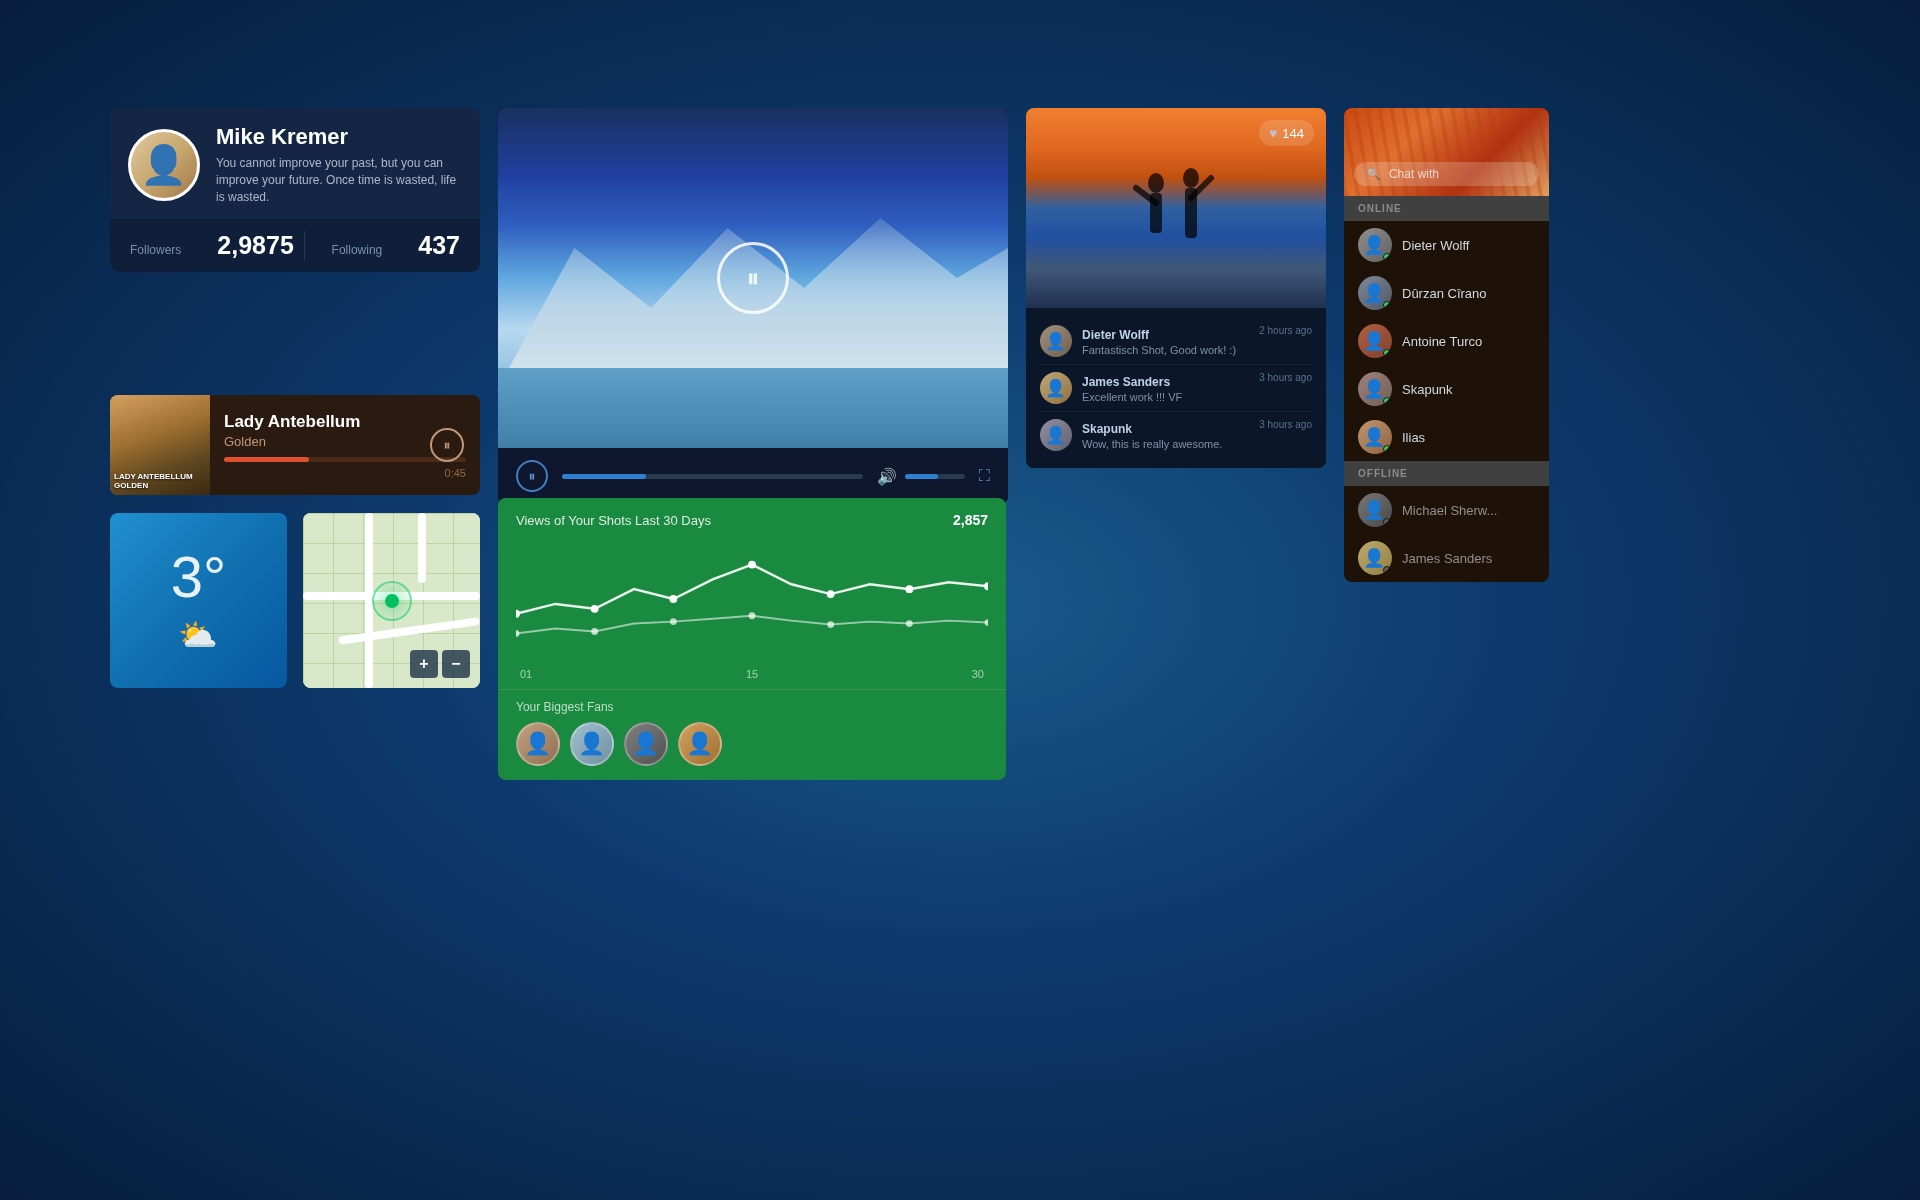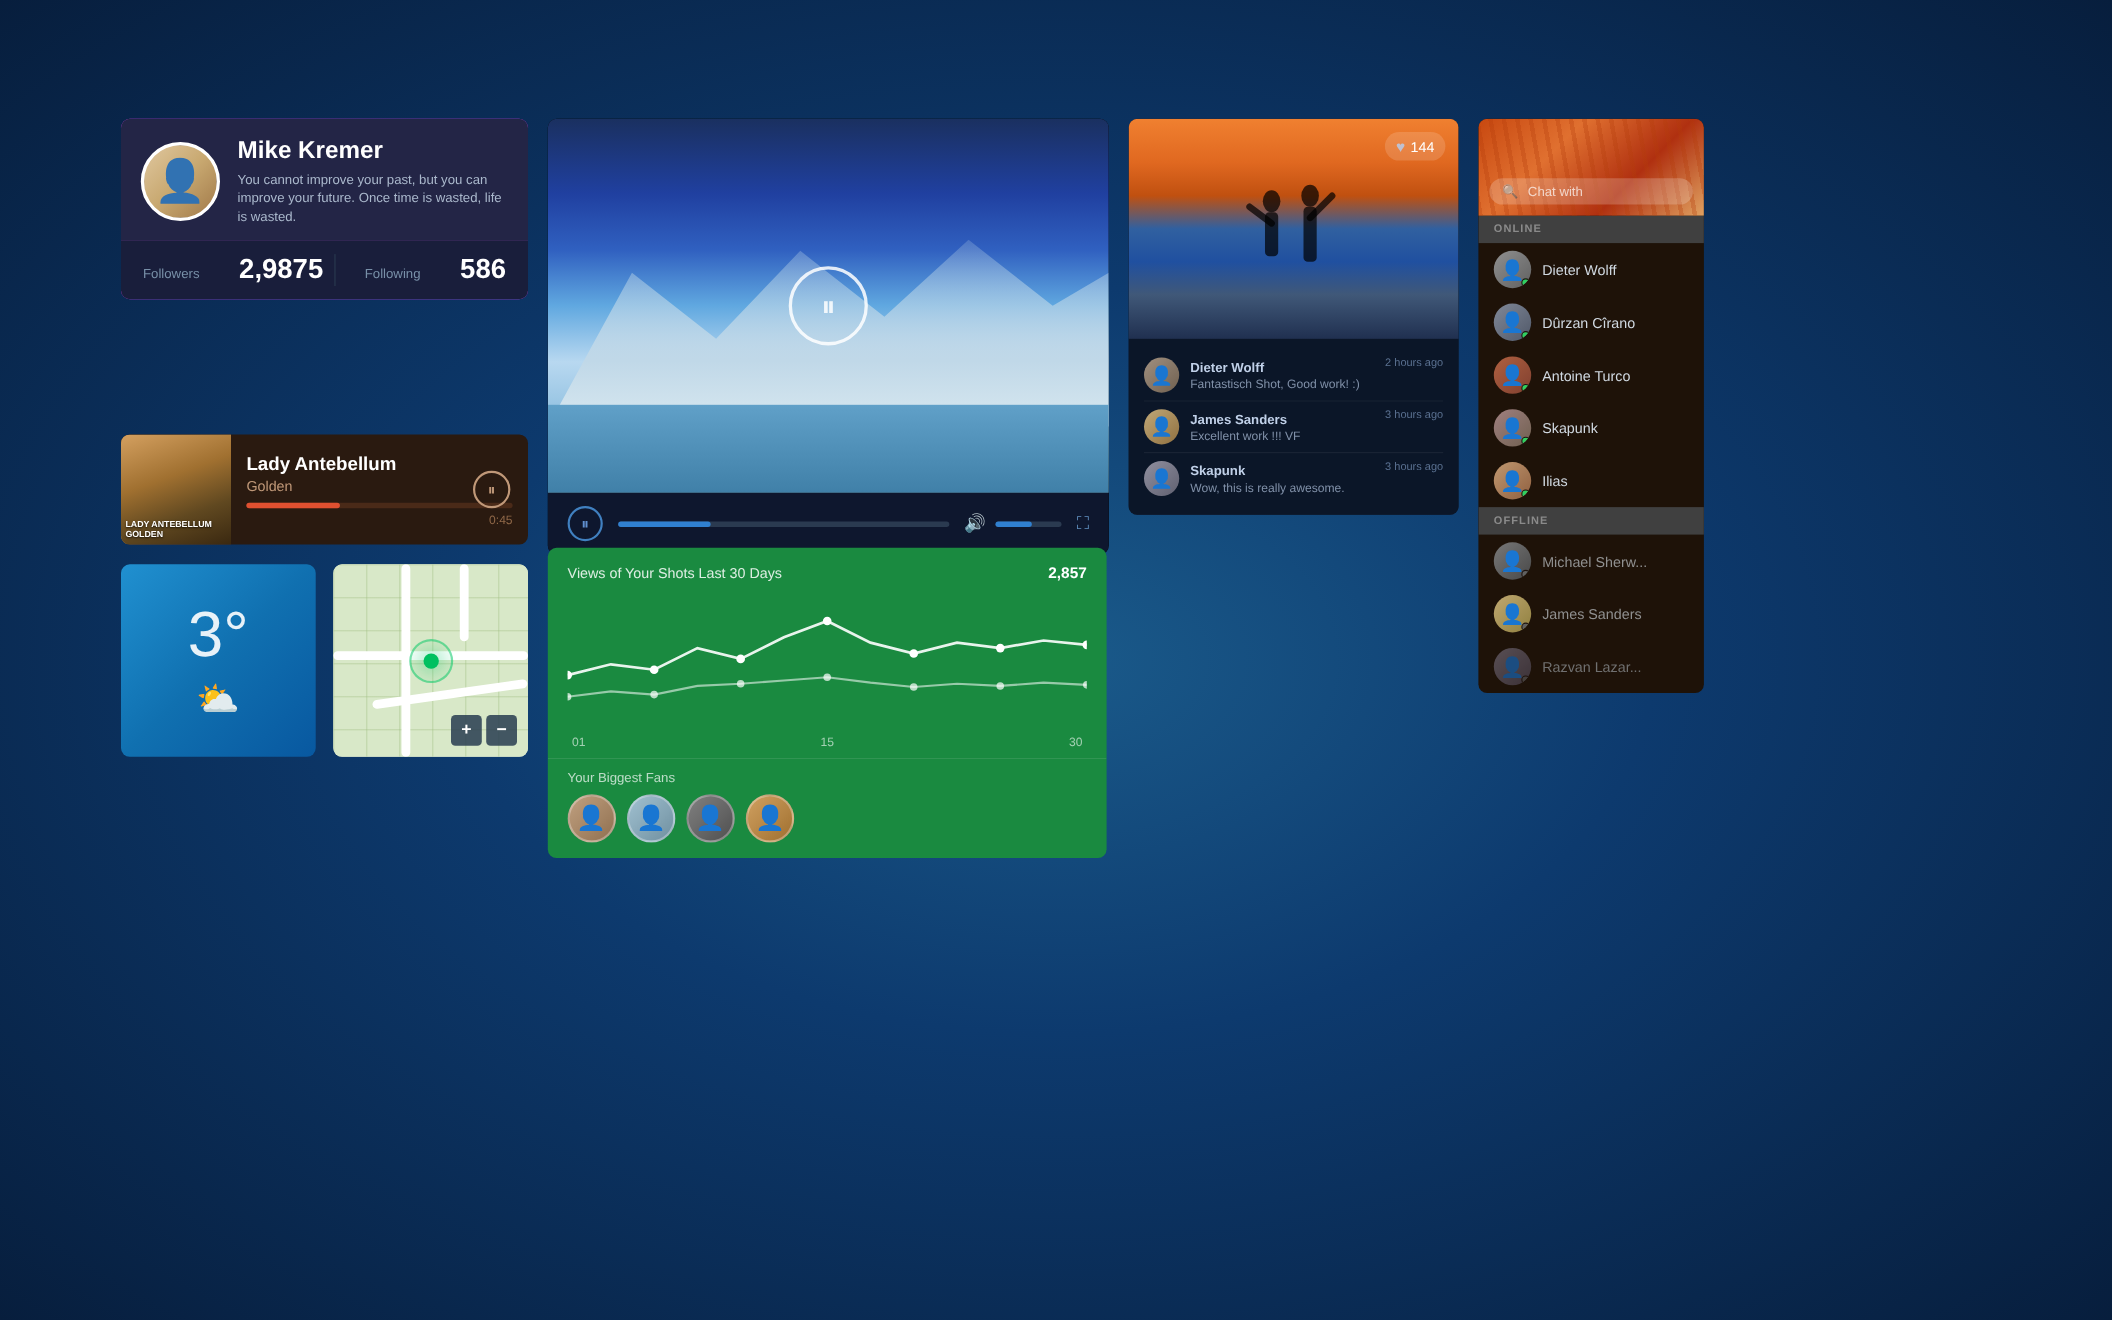--- a/index.html
+++ b/index.html
@@ -10,21 +10,21 @@
       font-family: 'Segoe UI', Arial, sans-serif;
       overflow: hidden;
       position: relative;
     }
 
     
     .profile-card {
       width: 370px;
       border-radius: 8px;
       overflow: hidden;
-      background: #d946ef;
+      background: #1d4ed8;
     }
     .profile-bg-mountain {
       width: 100%;
       height: 100%;
       background: 
         linear-gradient(to bottom, #c8d8e8 0%, #a0b8d0 20%, #8090a8 40%, #a8a090 60%, #987860 80%, #805840 100%);
       position: relative;
       overflow: hidden;
     }
     .profile-bg-mountain::before {
@@ -584,21 +584,21 @@
     </div>
   </div>
   <div class="profile-stats">
     <div class="profile-stat">
       <span class="profile-stat-label">Followers</span>
       <span class="profile-stat-value">2,9875</span>
     </div>
     <div class="profile-stat-divider"></div>
     <div class="profile-stat" style="justify-content:flex-end">
       <span class="profile-stat-label">Following</span>
-      <span class="profile-stat-value">586</span>
+      <span class="profile-stat-value">437</span>
     </div>
   </div>
 </div>
 
 <div class="music-card" style="position:absolute; top:395px; left:110px; width:370px;">
   <div class="music-album-art">
     <div class="music-album-text">LADY ANTEBELLUM<br>GOLDEN</div>
   </div>
   <div class="music-info">
     <div class="music-title">Lady Antebellum</div>
@@ -793,19 +793,13 @@
       <div class="chat-offline-dot"></div>
     </div>
     <span class="chat-user-name" style="color:#909090;">Michael Sherw...</span>
   </div>
   <div class="chat-user">
     <div class="chat-user-avatar" style="background:linear-gradient(135deg,#c0a870,#908040)">
       <div class="chat-offline-dot"></div>
     </div>
     <span class="chat-user-name" style="color:#909090;">James Sanders</span>
   </div>
-  <div class="chat-user">
-    <div class="chat-user-avatar" style="background:linear-gradient(135deg,#807888,#504858);opacity:0.6">
-      <div class="chat-offline-dot"></div>
-    </div>
-    <span class="chat-user-name" style="color:#707070;">Razvan Lazar...</span>
-  </div>
 </div>
 
 </body></html>

